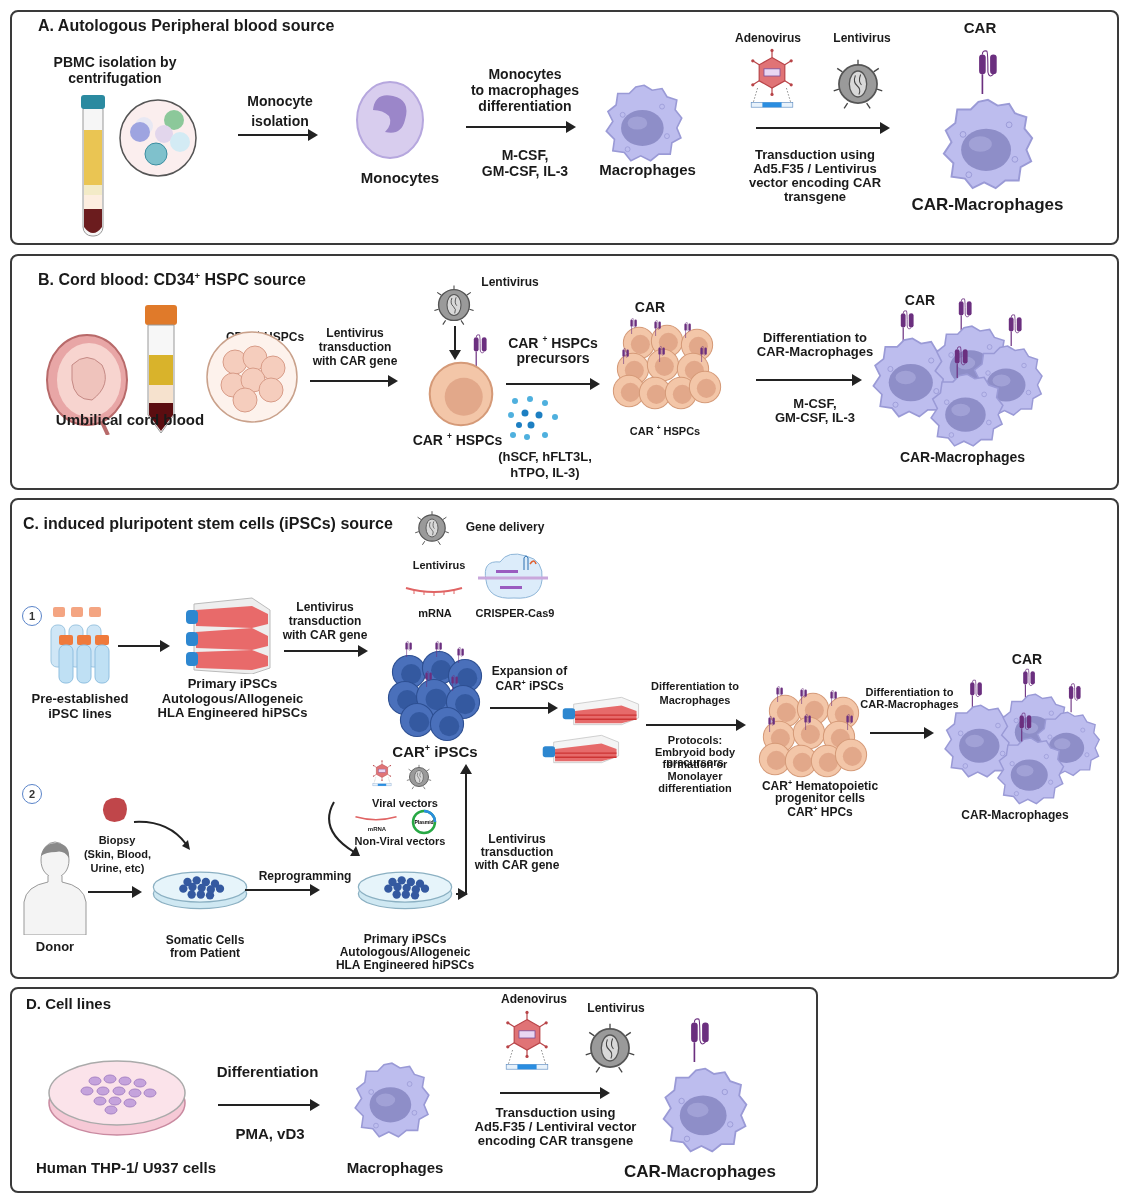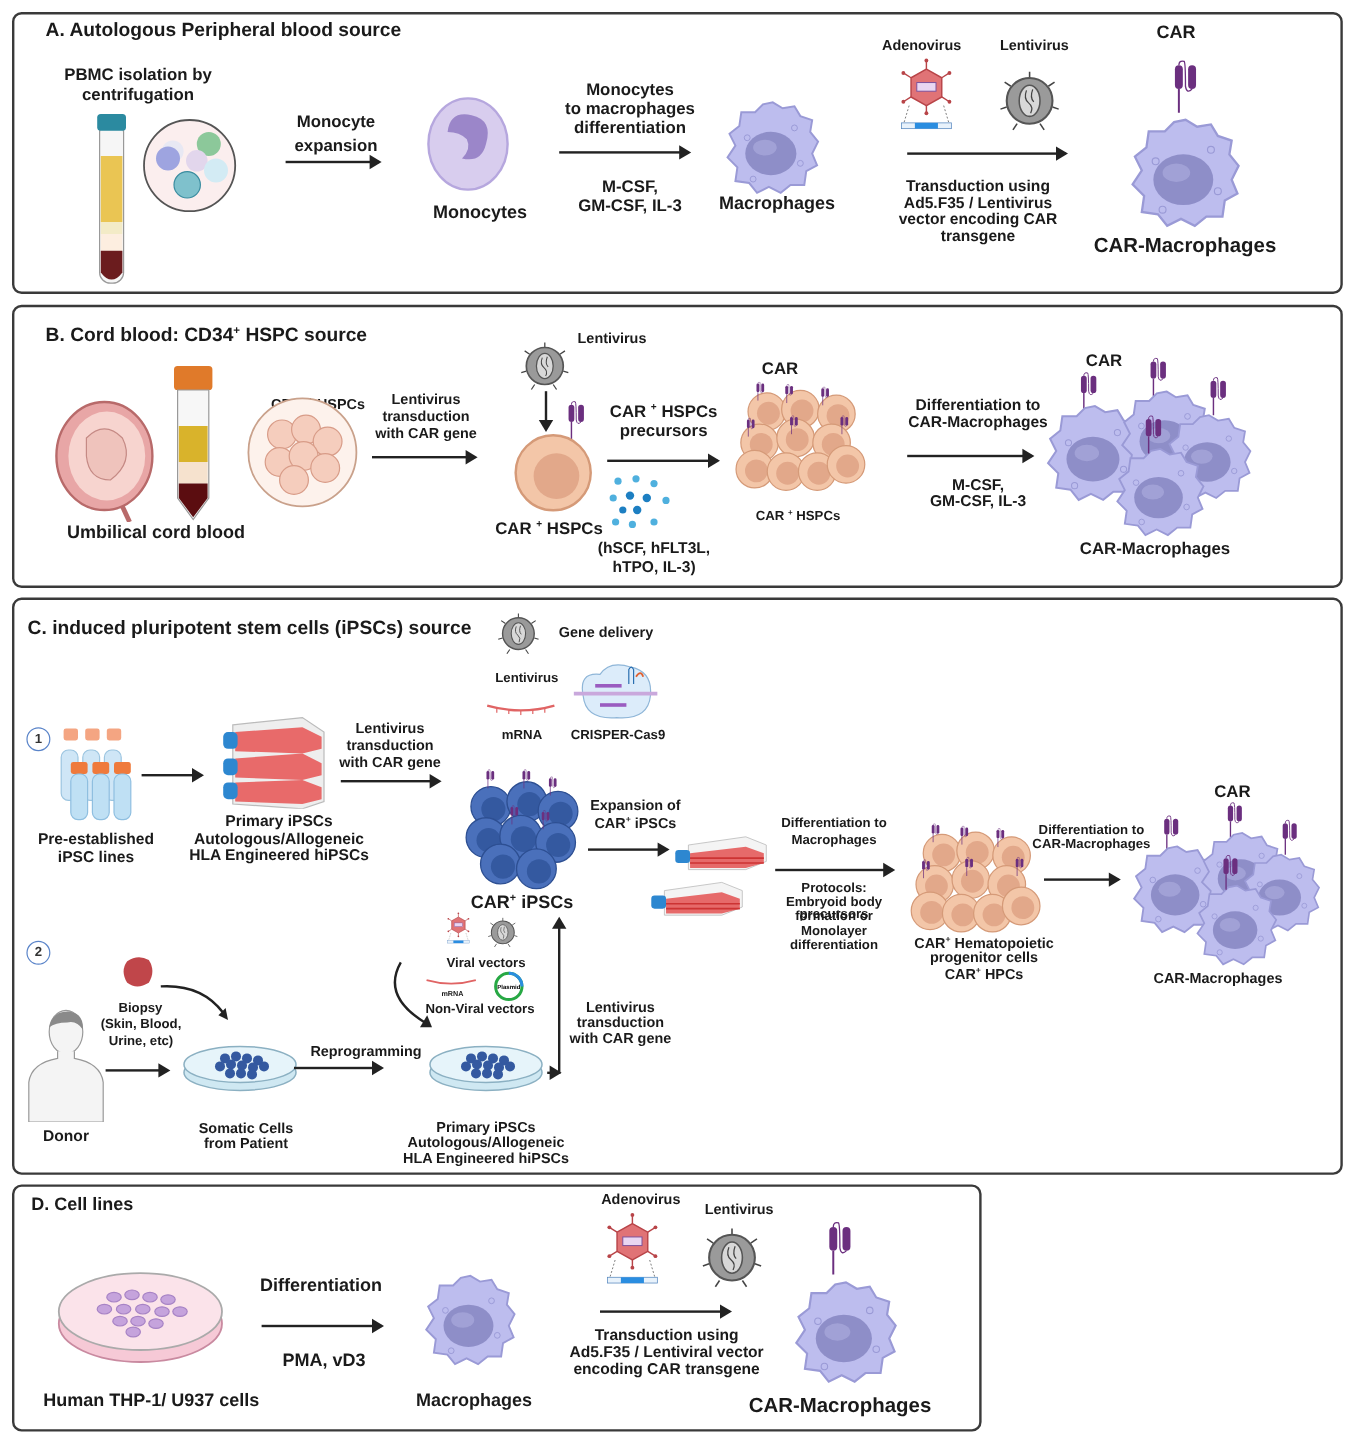--- a/index.html
+++ b/index.html
@@ -128,21 +128,21 @@
 <svg class="ill" style="left:118px;top:98px;" width="80" height="80" viewBox="0 0 80 80">
   <circle cx="40" cy="40" r="38" fill="#fbeeee" stroke="#555" stroke-width="1.5"></circle>
   <circle cx="26" cy="28" r="9" fill="#e8e8f3"></circle>
     <circle cx="22" cy="34" r="10" fill="#9ea4e0"></circle>
   <circle cx="56" cy="22" r="10" fill="#8cc89a"></circle>
     <circle cx="46" cy="36" r="9" fill="#e2d6ec"></circle>
   <circle cx="62" cy="44" r="10" fill="#d3ebf4"></circle>
     <circle cx="38" cy="56" r="11" fill="#7fc1cc" stroke="#3b8da0"></circle>
 </svg>
 <div class="t s14" style="left:225px;top:94px;width:110px;">Monocyte</div>
-<div class="t s14" style="left:225px;top:114px;width:110px;">expansion</div>
+<div class="t s14" style="left:225px;top:114px;width:110px;">isolation</div>
 <div class="arrow" style="left:238px;top:134px;width:78px;"></div>
 <svg class="ill" style="left:355px;top:80px;" width="70" height="80" viewBox="0 0 70 80">
   <ellipse cx="35" cy="40" rx="33" ry="38" fill="#d8cdee" stroke="#b6a7de" stroke-width="2"></ellipse>
   <path d="M18 30 Q20 12 38 16 Q56 20 50 40 Q46 56 30 52 Q38 44 34 36 Q28 30 18 30 Z" fill="#9b86c9"></path>
 </svg>
 <div class="t s15" style="left:340px;top:170px;width:120px;">Monocytes</div>
 <div class="t s14" style="left:460px;top:67px;width:130px;">Monocytes</div>
 <div class="t s14" style="left:460px;top:83px;width:130px;">to macrophages</div>
 <div class="t s14" style="left:460px;top:99px;width:130px;">differentiation</div>
 <div class="arrow" style="left:466px;top:126px;width:108px;"></div>
@@ -195,21 +195,21 @@
   <g fill="#f5cdbd" stroke="#d89c88">
     <circle cx="30" cy="32" r="12"></circle>
       <circle cx="50" cy="28" r="12"></circle>
       <circle cx="68" cy="38" r="12"></circle>
     <circle cx="28" cy="55" r="12"></circle>
       <circle cx="48" cy="50" r="12"></circle>
       <circle cx="66" cy="60" r="12"></circle>
     <circle cx="40" cy="70" r="12"></circle>
   </g>
 </svg>
-<div class="t s15" style="left:40px;top:436px;width:180px;">Umbilical cord blood</div>
+<div class="t s15" style="left:40px;top:412px;width:180px;">Umbilical cord blood</div>
 <div class="t s12" style="left:300px;top:327px;width:110px;">Lentivirus</div>
 <div class="t s12" style="left:300px;top:341px;width:110px;">transduction</div>
 <div class="t s12" style="left:300px;top:355px;width:110px;">with CAR gene</div>
 <div class="arrow" style="left:310px;top:380px;width:86px;"></div>
 <div class="t s12" style="left:470px;top:276px;width:80px;">Lentivirus</div>
 <svg class="ill" style="left:433px;top:284px;" width="42" height="42">
     <use href="#lenti"></use>
   </svg>
 <div class="vline down" style="left:454px;top:326px;height:26px;"></div>
 <svg class="ill" style="left:473px;top:332px;" width="16" height="36">

